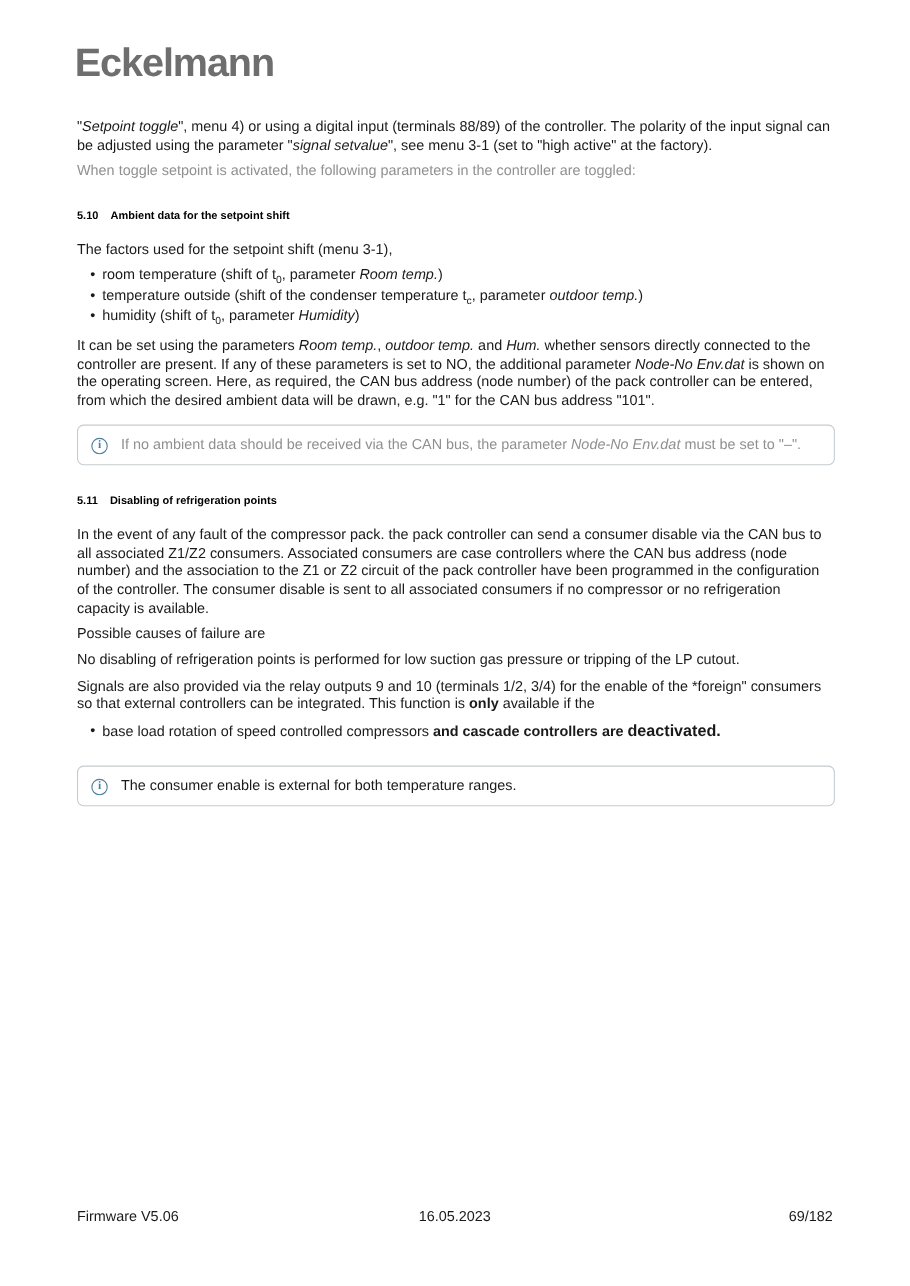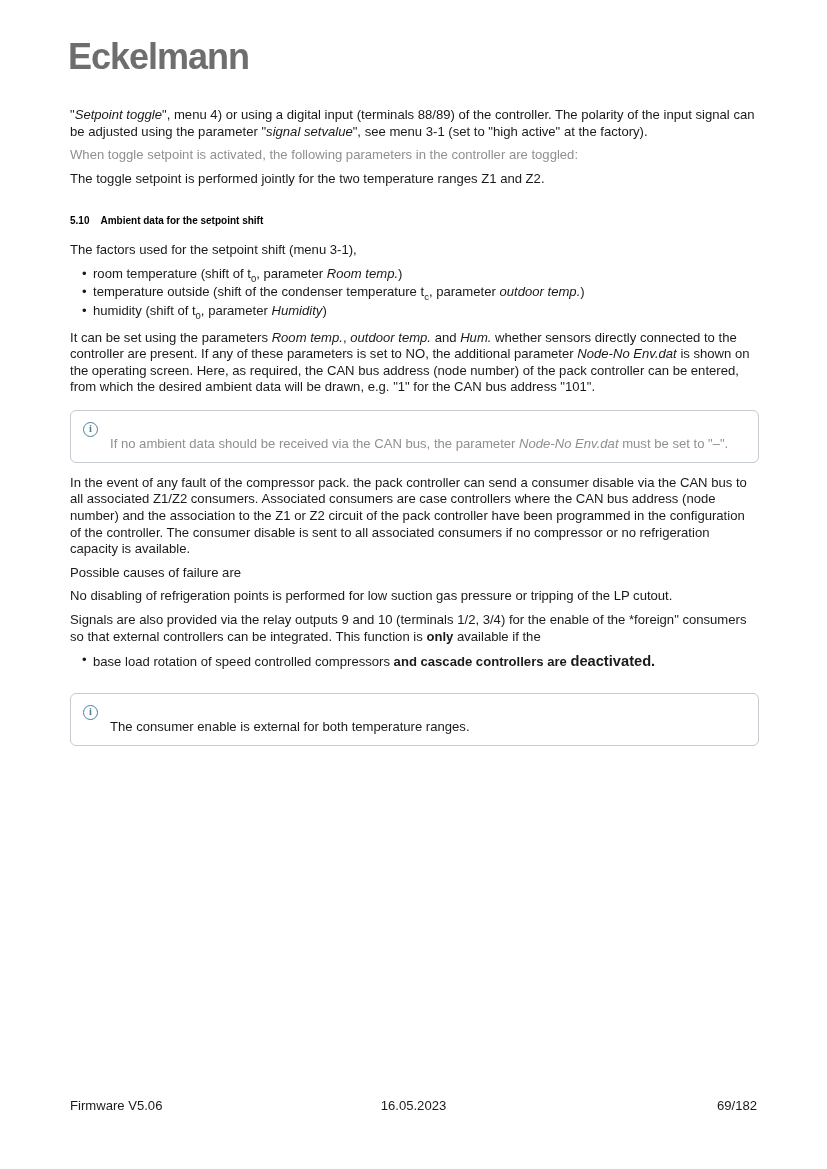--- a/index.html
+++ b/index.html
@@ -33,53 +33,53 @@
     padding:9px 14px 9px 12px; margin:14px 0 12px 0;
     display:flex; gap:12px; align-items:flex-start;
   }
   .infobox.tall { margin-top:22px; }
   .info-icon {
     flex:0 0 auto; width:15px; height:15px;
     border:1.4px solid #4b7f9d; color:#4b7f9d; border-radius:50%;
     font-size:10.5px; line-height:12.5px; text-align:center;
     font-family:"Liberation Serif", serif; margin-top:2px; font-weight:bold;
   }
-  .info-text { flex:1 1 auto;margin-top:16px; }
+  .info-text { flex:1 1 auto; }
   .footer {
     position:absolute; left:70px; right:70px; bottom:30px;
     display:flex; justify-content:space-between; font-size:13.1px; color:#1a1a1a;
   }
   .footer .f-center { position:absolute; left:0; right:0; text-align:center; }
   .footer .f-right { position:relative; z-index:1; }
   .footer .f-left { position:relative; z-index:1; }
 </style>
 </head>
 <body>
 
 <div class="page">
   <header>
     <div class="logo">Eckelmann</div>
   </header>
 
   <main class="content">
       <p class="para"><span>"</span><span class="it">Setpoint toggle</span><span>", menu 4) or using a digital input (terminals 88/89) of the controller. The polarity of the input signal can be adjusted using the parameter "</span><span class="it">signal setvalue</span><span>", see menu 3-1 (set to "high active" at the factory).</span></p>
       <p class="para muted"><span>When toggle setpoint is activated, the following parameters in the controller are toggled:</span></p>
-      <p class="para"><span>The toggle setpoint is performed jointly for the two temperature ranges Z1 and Z2.</span></p>
       <h2 class="section-heading"><span class="h-num">5.10</span><span>Ambient data for the setpoint shift</span></h2>
       <p class="para"><span>The factors used for the setpoint shift (menu 3-1),</span></p>
       <ul class="bullets">
         <li><span>room temperature (shift of t</span><sub>0</sub><span>, parameter </span><span class="it">Room temp.</span><span>)</span></li>
         <li><span>temperature outside (shift of the condenser temperature t</span><sub>c</sub><span>, parameter </span><span class="it">outdoor temp.</span><span>)</span></li>
         <li><span>humidity (shift of t</span><sub>0</sub><span>, parameter </span><span class="it">Humidity</span><span>)</span></li>
       </ul>
       <p class="para"><span>It can be set using the parameters </span><span class="it">Room temp.</span><span>, </span><span class="it">outdoor temp.</span><span> and </span><span class="it">Hum.</span><span> whether sensors directly connected to the controller are present. If any of these parameters is set to NO, the additional parameter </span><span class="it">Node-No Env.dat</span><span> is shown on the operating screen. Here, as required, the CAN bus address (node number) of the pack controller can be entered, from which the desired ambient data will be drawn, e.g. "1" for the CAN bus address "101".</span></p>
       <div class="infobox muted">
         <span class="info-icon">i</span>
         <div class="info-text"><span>If no ambient data should be received via the CAN bus, the parameter </span><span class="it">Node-No Env.dat</span><span> must be set to "–".</span></div>
       </div>
+      <h2 class="section-heading"><span class="h-num">5.11</span><span>Disabling of refrigeration points</span></h2>
       <p class="para"><span>In the event of any fault of the compressor pack. the pack controller can send a consumer disable via the CAN bus to all associated Z1/Z2 consumers. Associated consumers are case controllers where the CAN bus address (node number) and the association to the Z1 or Z2 circuit of the pack controller have been programmed in the configuration of the controller. The consumer disable is sent to all associated consumers if no compressor or no refrigeration capacity is available.</span></p>
       <p class="para"><span>Possible causes of failure are</span></p>
       <p class="para"><span>No disabling of refrigeration points is performed for low suction gas pressure or tripping of the LP cutout.</span></p>
       <p class="para"><span>Signals are also provided via the relay outputs 9 and 10 (terminals 1/2, 3/4) for the enable of the *foreign" consumers so that external controllers can be integrated. This function is </span><span class="bd">only</span><span> available if the</span></p>
       <ul class="bullets">
         <li><span>base load rotation of speed controlled compressors </span><span class="bd">and cascade controllers are </span><span class="bd big">deactivated.</span></li>
       </ul>
       <div class="infobox tall">
         <span class="info-icon">i</span>
         <div class="info-text"><span>The consumer enable is external for both temperature ranges.</span></div>

